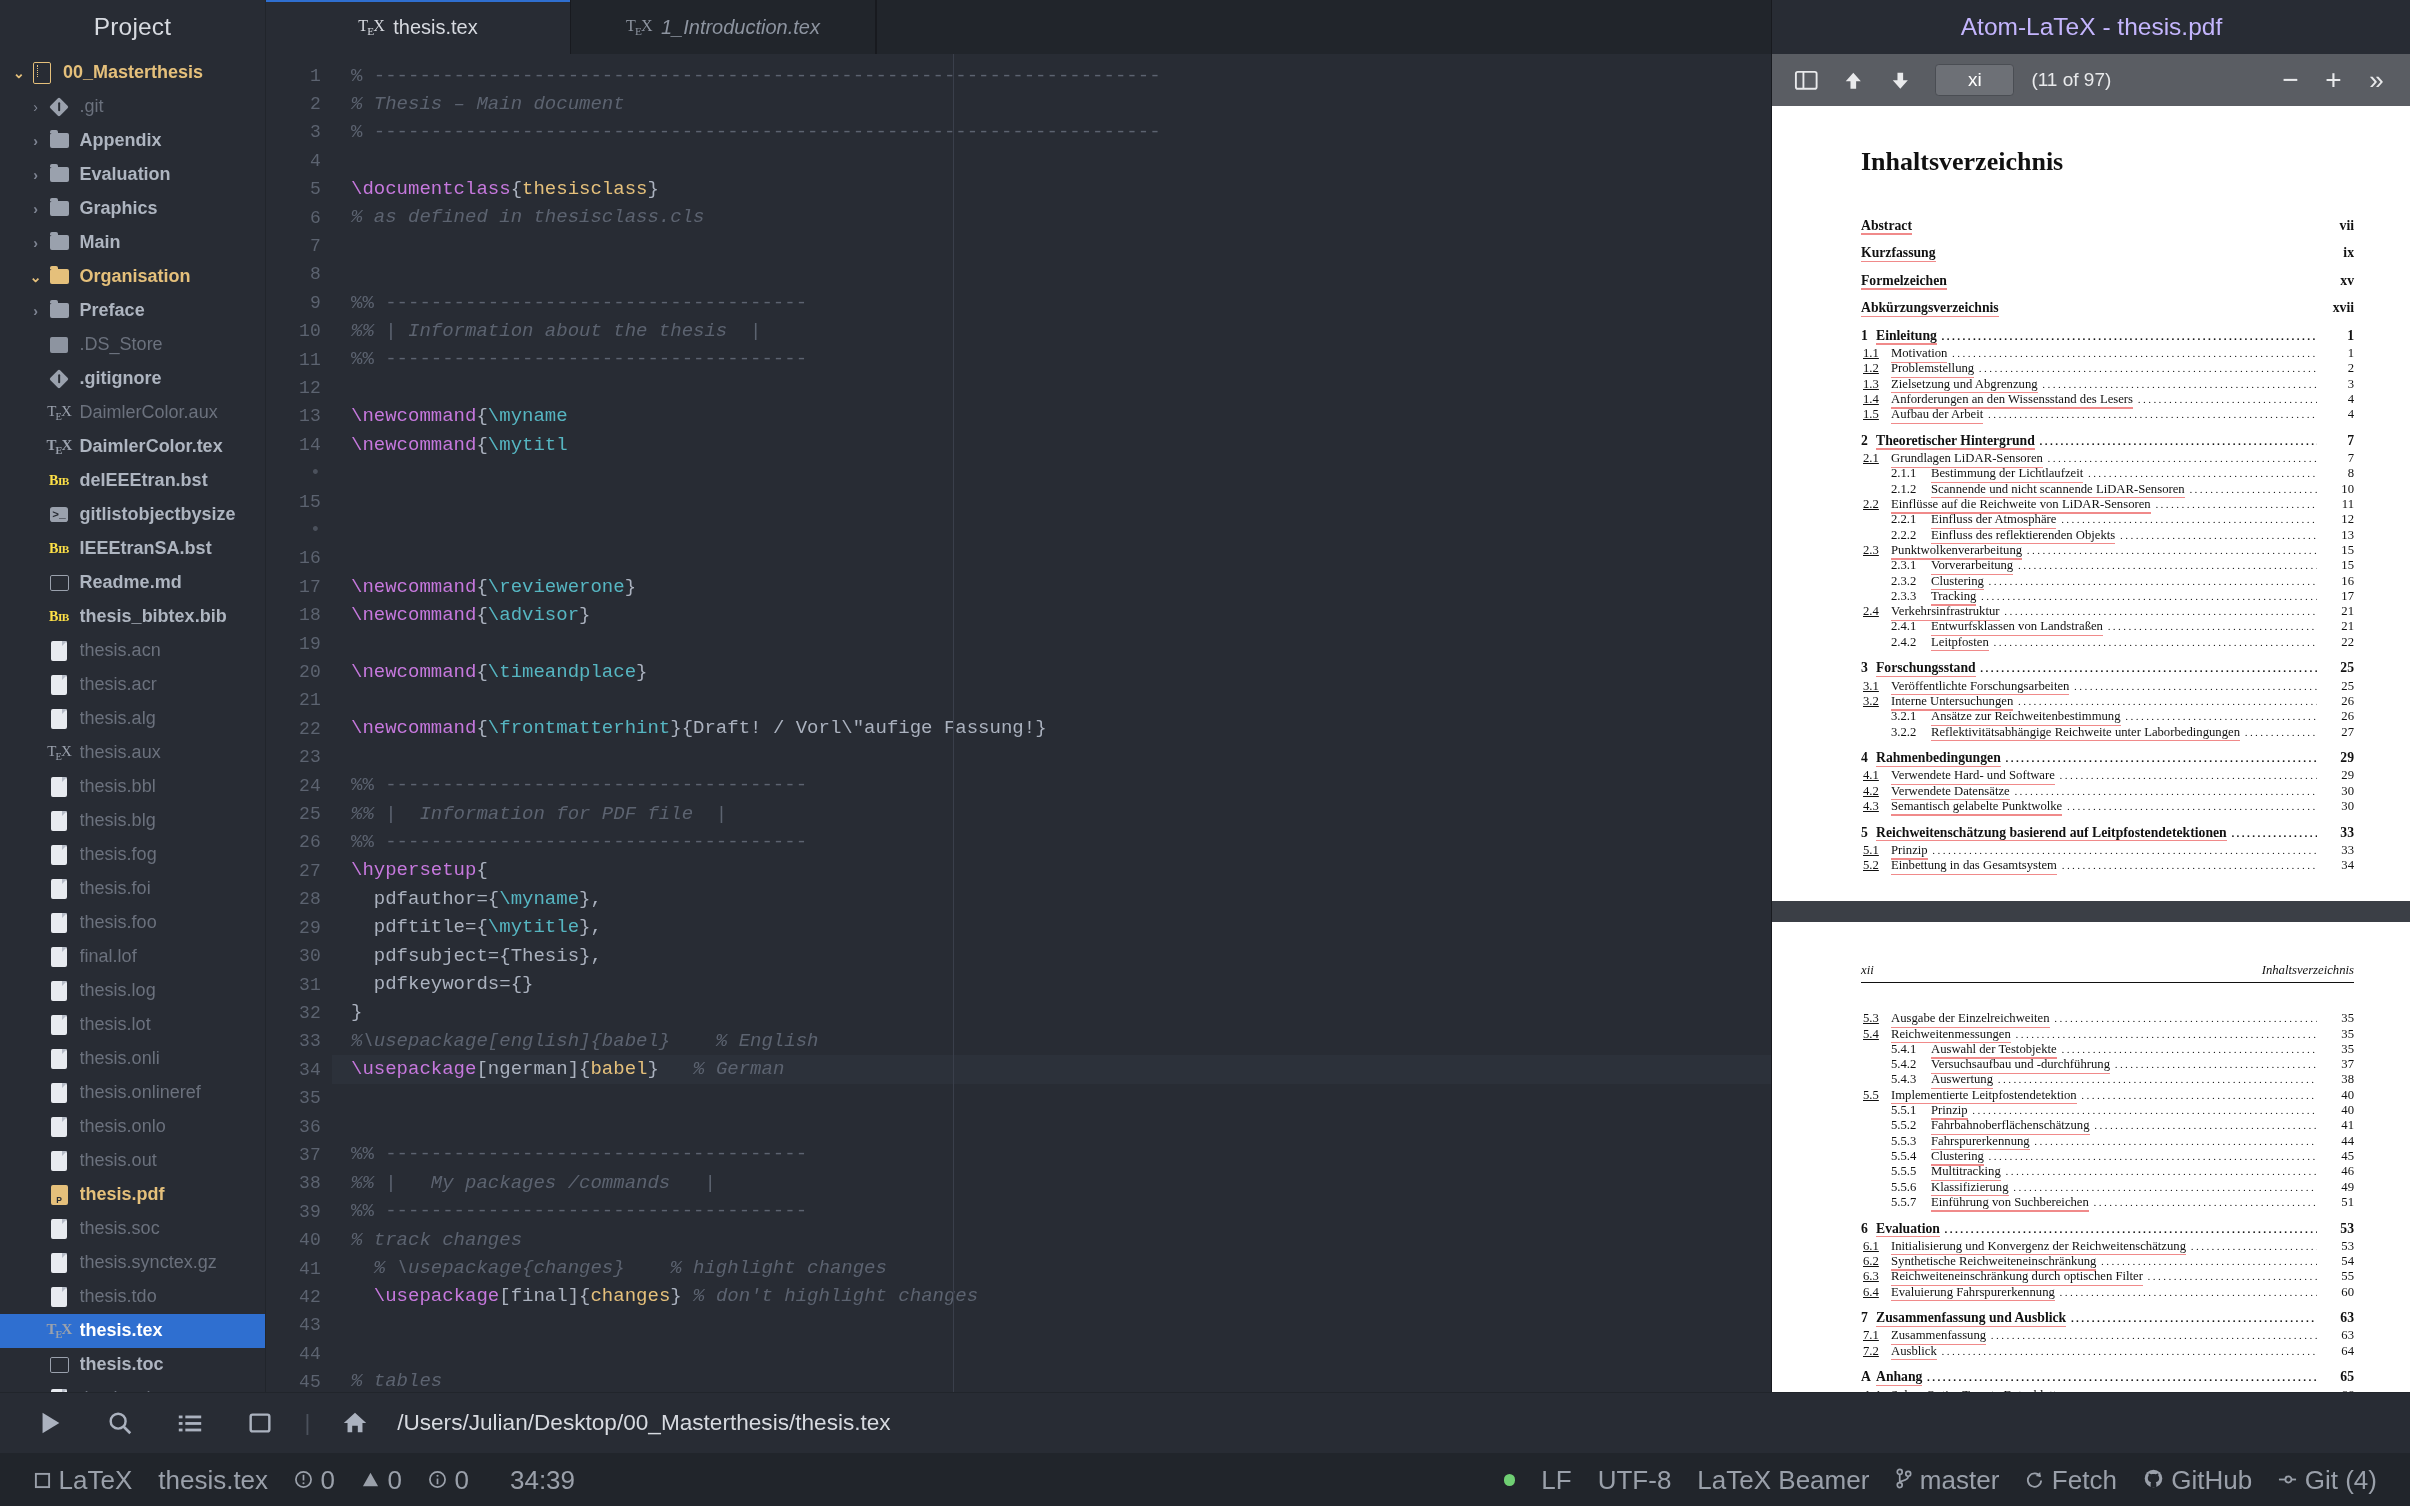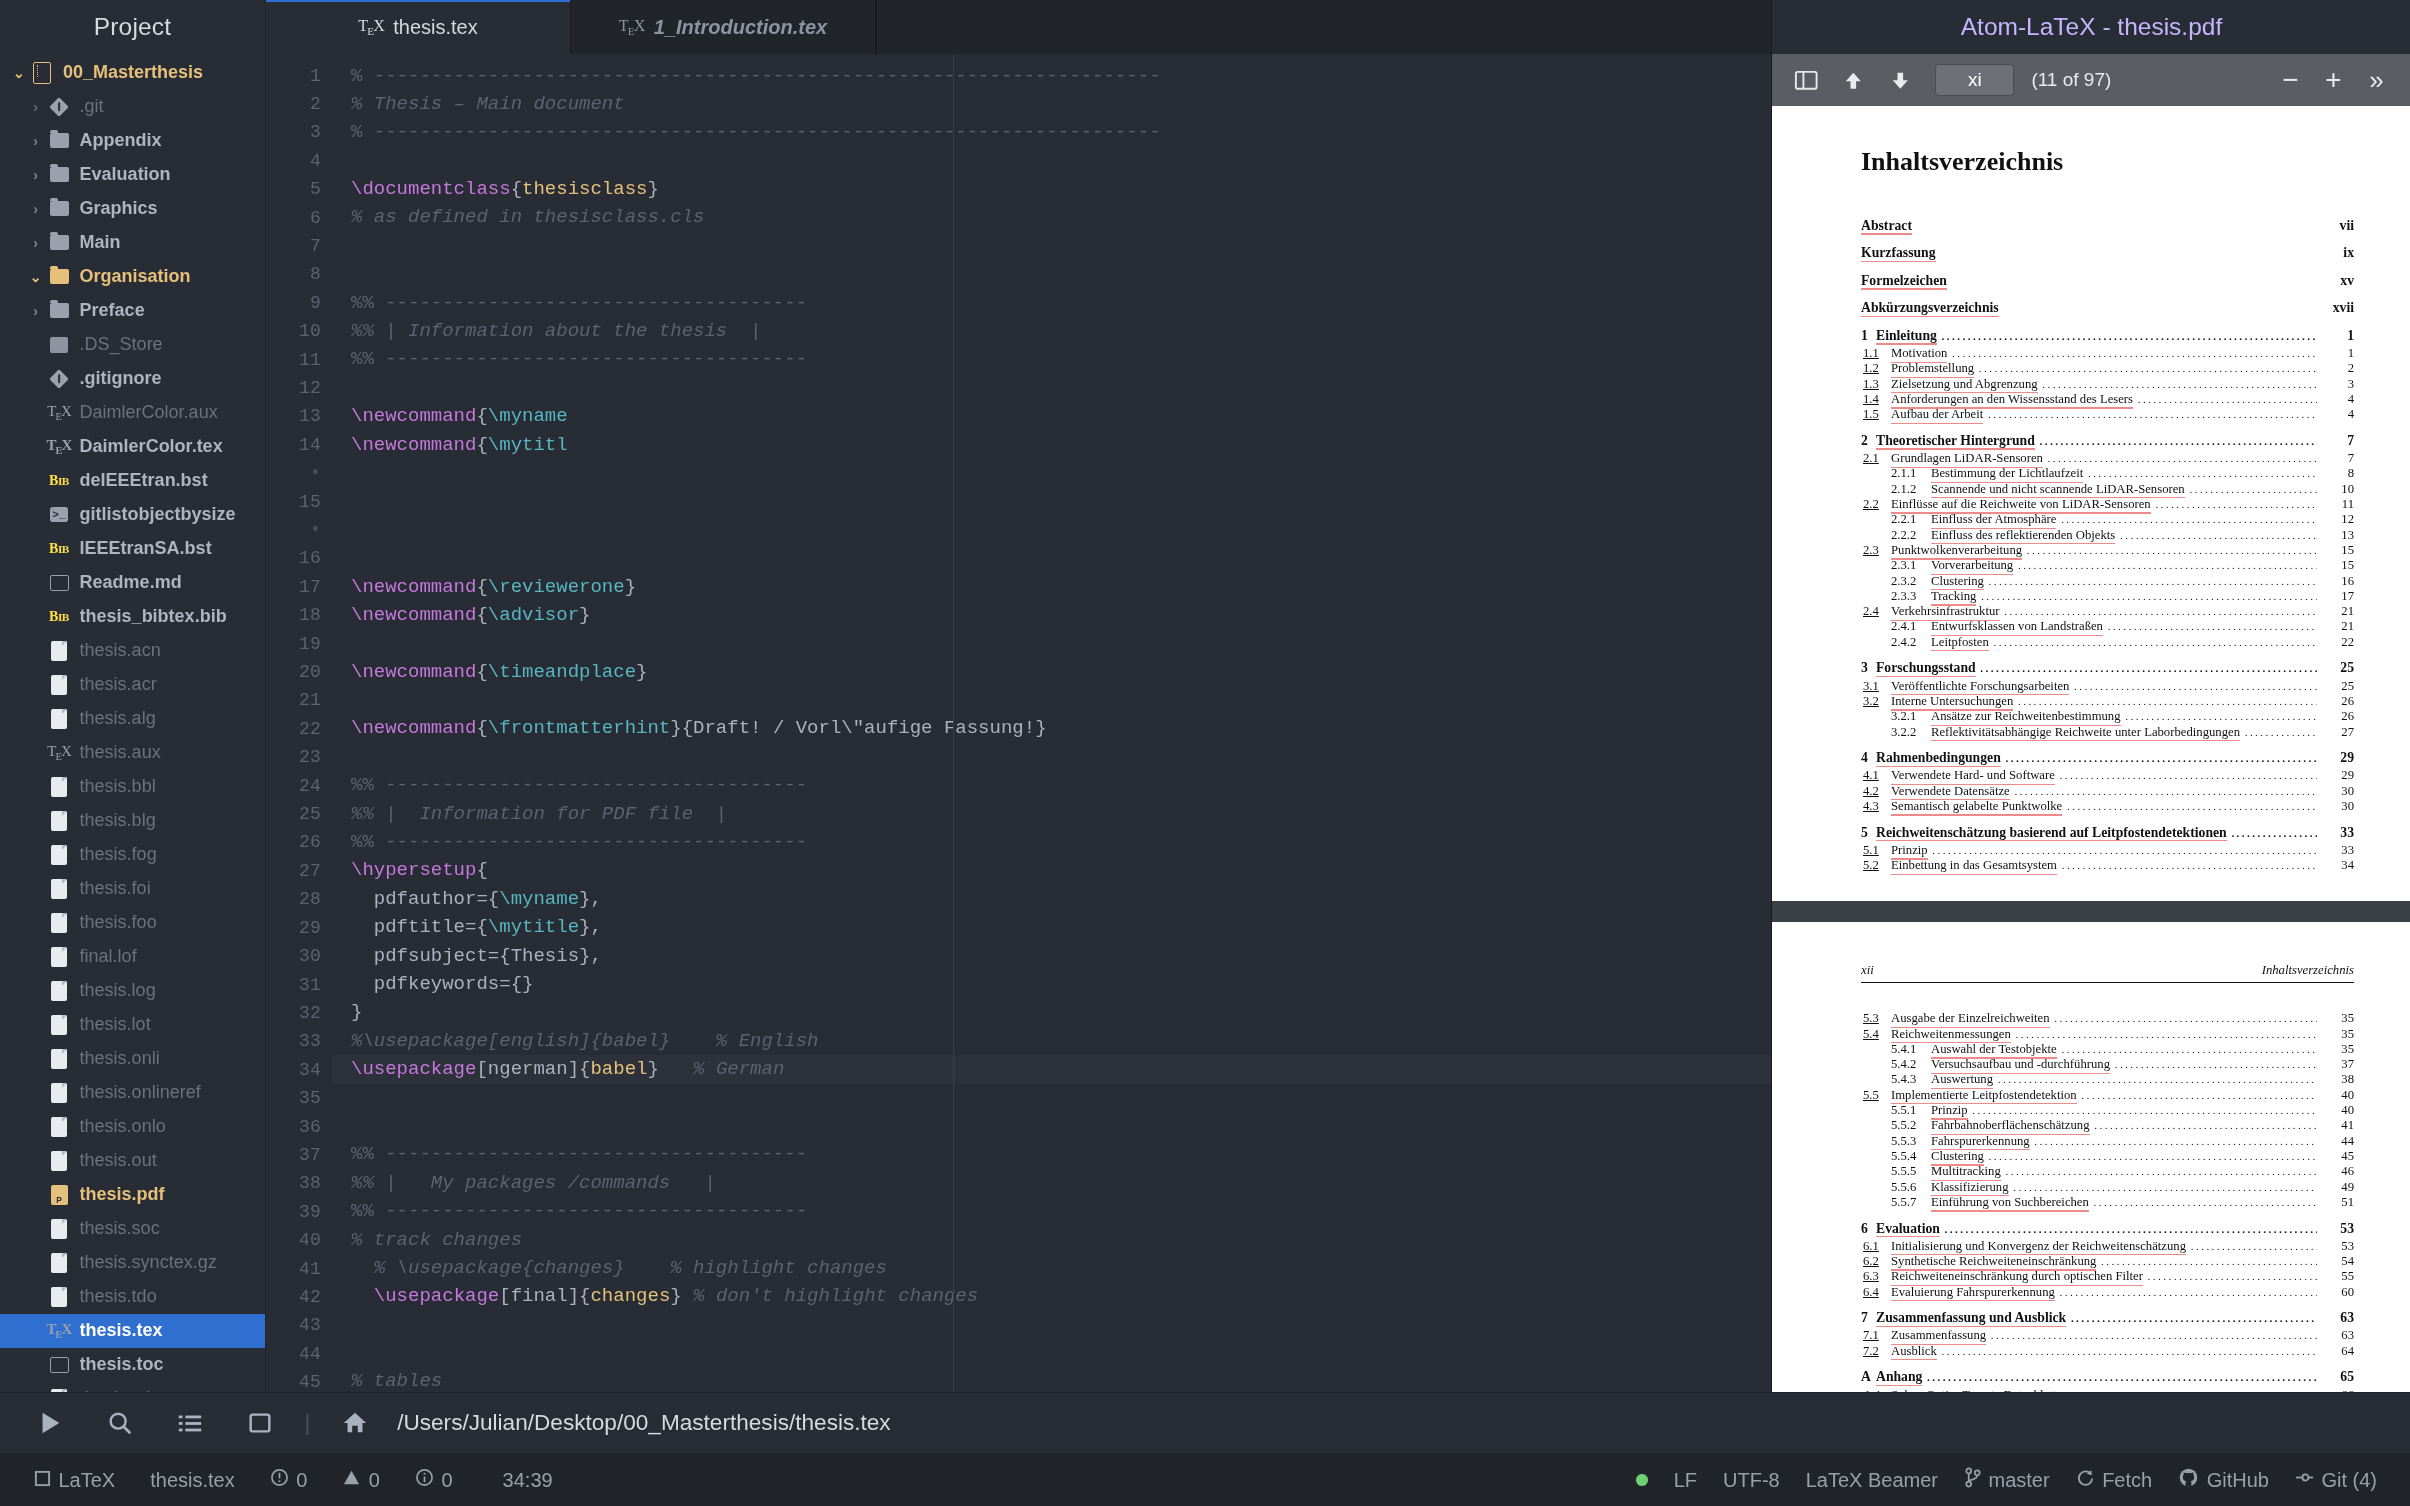--- a/index.html
+++ b/index.html
@@ -44,21 +44,21 @@
   .texbook:after{content:"";position:absolute;left:2.8px;top:1.9px;width:1.9px;height:12.2px;border-left:1.9px dotted #e5c07b;}
   .finder { width:18px; height:16px; background:#8d94a0; border-radius:1.9px; }
 
   
   .main { flex:1; display:flex; flex-direction:column; min-width:0; background:#282c34; }
   .tabbar { height:54px; display:flex; background:#21252b; flex:0 0 54px; }
   .tab { width:305px; display:flex; align-items:center; justify-content:center; gap:9.4px; font-size:20px; color:#8d94a0; background:#21252b; border-right:0.9px solid #181a1f; position:relative; }
   .tab.active { background:#282c34; color:#d7dae0; }
   .tab.active:after{content:"";position:absolute;left:0;right:0;top:0;height:1.9px;background:#2f6fd0;}
   .tab .tico { font-family:"Liberation Serif", serif; font-size:16px; letter-spacing:-0.9px; }
-  .tab .tname.italic { font-style:italic;font-weight:bold; }
+  .tab .tname.italic { font-style:italic; }
   .tabfill { flex:1; background:#21252b; border-left:0.9px solid #181a1f;}
 
   .editor { flex:1; display:flex; position:relative; overflow:hidden; background:#282c34; font-family:"Liberation Mono", monospace; }
   .gutter { width:66px; flex:0 0 66px; text-align:right; padding-right:11.3px; padding-top:7.5px; color:#5c6370; font-size:18px; line-height:28.4px; user-select:none;}
   .codewrap { flex:1; padding-top:7.5px; position:relative; min-width:0; }
   .code { font-size:19px; line-height:28.4px; white-space:pre; color:#abb2bf; }
   .ln { height:28.4px; padding-left:19px; }
   .ln.hl { background:#2c313a; }
   .cmt { color:#5c6370; font-style:italic; }
   .cmtp { color:#5c6370; }
@@ -95,21 +95,21 @@
   .lvl0 .toc-num { width:15px; }
   .page-head { display:flex; justify-content:space-between; font-family:"Liberation Serif", serif; font-style:italic; font-size:12.7px; color:#111; border-bottom:1.1px solid #111; padding-bottom:3.8px; margin-bottom:28px; }
 
   
   .bottombar { height:61px; flex:0 0 61px; background:#282c34; display:flex; align-items:center; padding-left:15px; gap:0px; border-top:0.9px solid #21252b;}
   .bbtn { width:70px; height:43px; display:flex; align-items:center; justify-content:center; color:#abb2bf; cursor:pointer; }
   .bsep { color:#4b515c; font-size:22.6px; margin:0 9.4px; }
   .bpath { color:#d7dae0; font-size:22.6px; margin-left:7.5px; }
 
   
-  .statusbar { height:54px; flex:0 0 54px; background:#21252b; display:flex; align-items:center; padding:0 21px; color:#9aa0aa; font-size:20px; gap:9px; }
+  .statusbar { height:54px; flex:0 0 54px; background:#21252b; display:flex; align-items:center; padding:0 21px; color:#9aa0aa; font-size:26px; gap:0; }
   .sbitem { display:flex; align-items:center; gap:7.5px; padding:0 13px; white-space:nowrap; }
   .sb-right { margin-left:auto; display:flex; align-items:center; }
   .greendot { width:11.3px; height:11.3px; border-radius:50%; background:#6fcf73; }
 </style>
 </head>
 <body>
 
 <div class="app">
   <div class="body-row">
 

